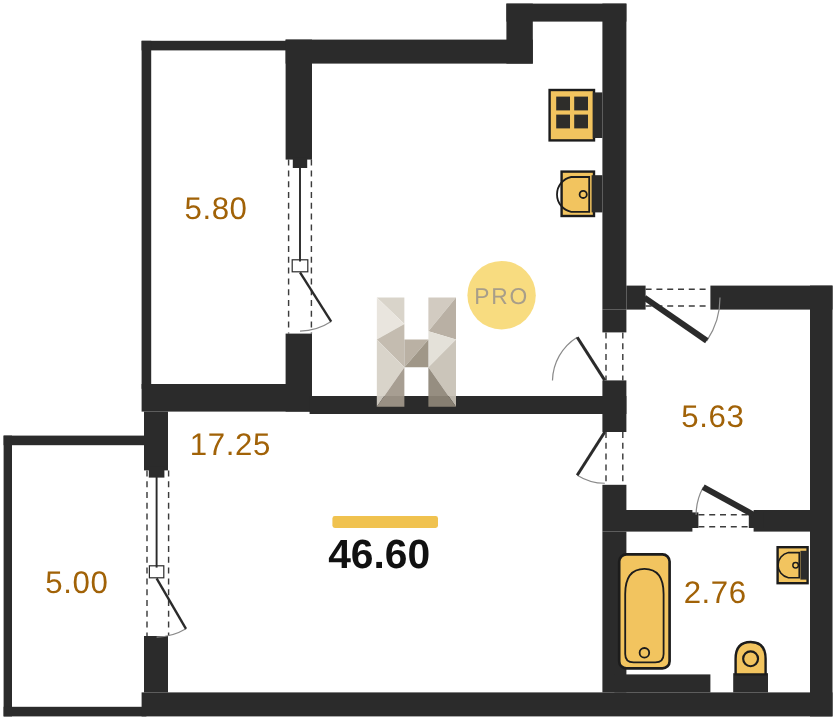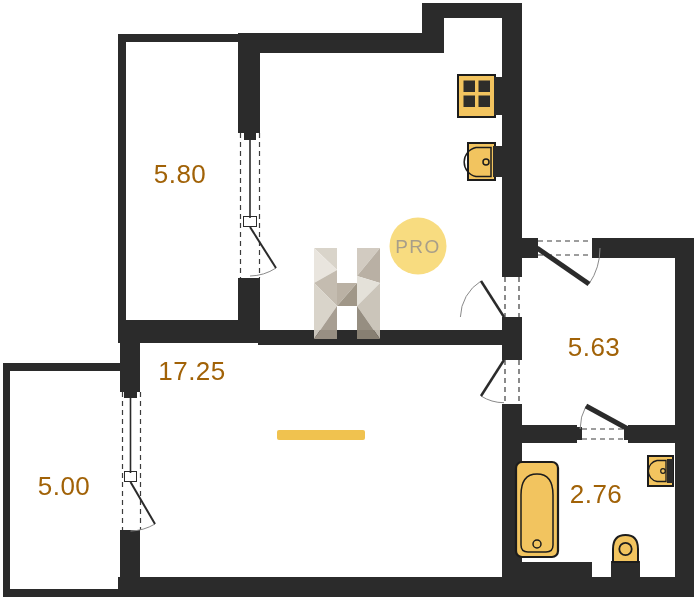--- a/index.html
+++ b/index.html
@@ -156,14 +156,15 @@
     </g>
   </svg>
 
   <div class="area-label" style="left:180px;top:174px;">5.80</div>
   <div class="area-label" style="left:594px;top:347px;">5.63</div>
   <div class="area-label" style="left:180px;top:371px;margin-left:12px;">17.25</div>
   <div class="area-label" style="left:64px;top:486px;">5.00</div>
   <div class="area-label" style="left:596px;top:494px;">2.76</div>
 
   <div class="accent-bar" style="left:277px;top:430px;width:88px;height:10px;"></div>
+  <div class="total-label" style="left:316px;top:463px;">46.60</div>
 
 </div>
 
 </body></html>

